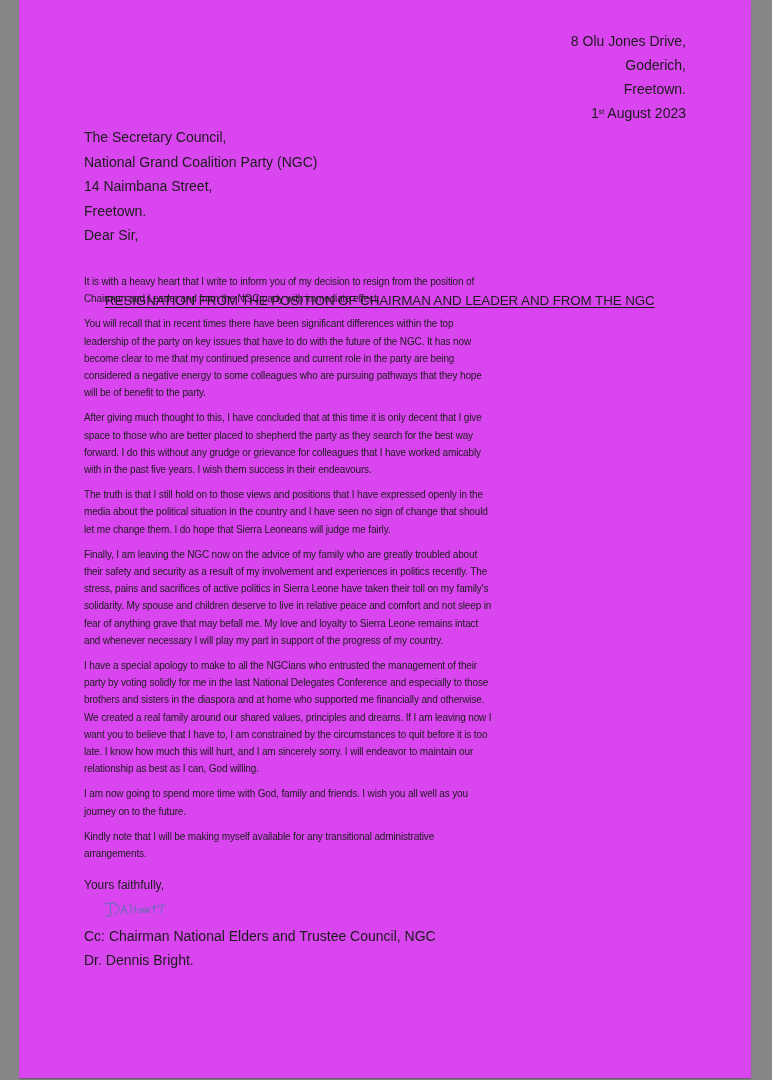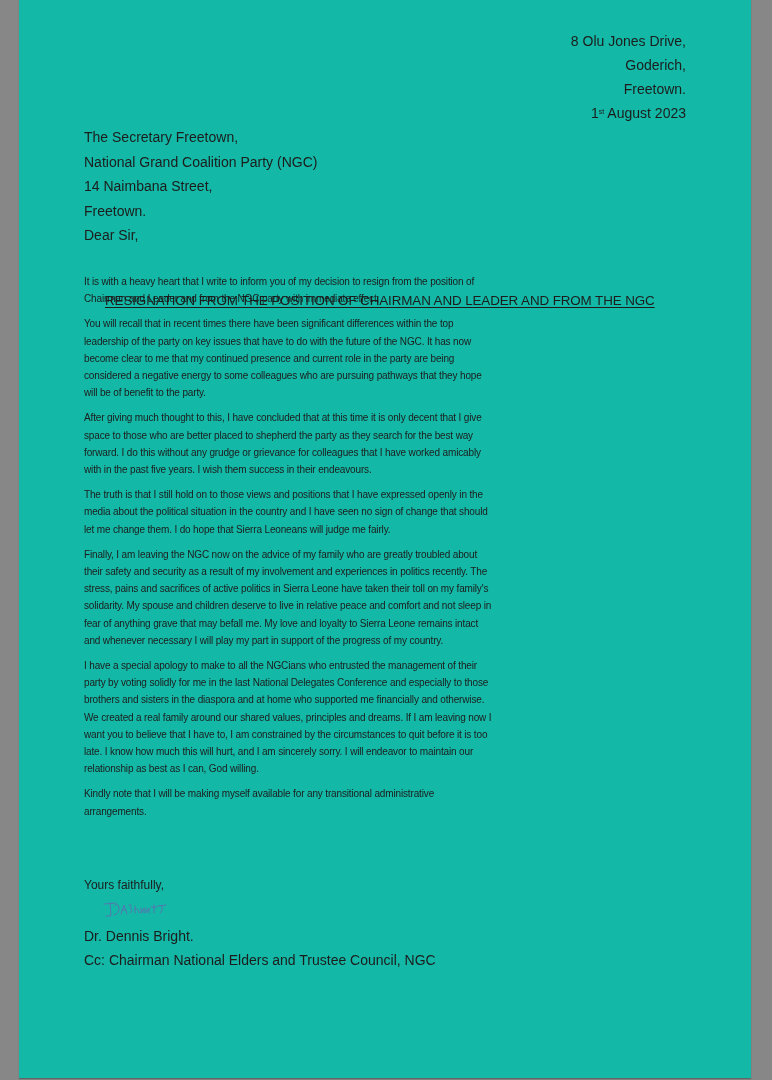--- a/index.html
+++ b/index.html
@@ -14,21 +14,21 @@
       overflow: hidden;
       font-family: "Liberation Sans", "DejaVu Sans", sans-serif;
       color: #1c1c1c;
     }
     .page {
       position: absolute;
       left: 19px;
       top: 0;
       width: 732px;
       height: 1078px;
-      background: #14b8a6;
+      background: #d946ef;
       box-shadow: 0 1px 1px rgba(0,0,0,0.25);
     }
     .sender {
       position: absolute;
       right: 65px;
       top: 29px;
       text-align: right;
       font-size: 14px;
       line-height: 24px;
     }
@@ -101,21 +101,21 @@
 <div class="page">
 
   <div class="sender">
     <span class="line">8 Olu Jones Drive,</span>
     <span class="line">Goderich,</span>
     <span class="line">Freetown.</span>
     <span class="line"><span>1</span><sup>st</sup><span> August 2023</span></span>
   </div>
 
   <div class="recipient">
-    <span class="line">The Secretary Freetown,</span>
+    <span class="line">The Secretary Council,</span>
     <span class="line">National Grand Coalition Party (NGC)</span>
     <span class="line">14 Naimbana Street,</span>
     <span class="line">Freetown.</span>
     <span class="line">Dear Sir,</span>
   </div>
 
   <div class="subject">RESIGNATION FROM THE POSITION OF CHAIRMAN AND LEADER AND FROM THE NGC</div>
 
   <div class="body">
     <p>It is with a heavy heart that I write to inform you of my decision to resign from the position of
@@ -138,20 +138,22 @@
 solidarity. My spouse and children deserve to live in relative peace and comfort and not sleep in
 fear of anything grave that may befall me. My love and loyalty to Sierra Leone remains intact
 and whenever necessary I will play my part in support of the progress of my country.</p>
     <p>I have a special apology to make to all the NGCians who entrusted the management of their
 party by voting solidly for me in the last National Delegates Conference and especially to those
 brothers and sisters in the diaspora and at home who supported me financially and otherwise.
 We created a real family around our shared values, principles and dreams. If I am leaving now I
 want you to believe that I have to, I am constrained by the circumstances to quit before it is too
 late. I know how much this will hurt, and I am sincerely sorry. I will endeavor to maintain our
 relationship as best as I can, God willing.</p>
+    <p>I am now going to spend more time with God, family and friends.  I wish you all well as you
+journey on to the future.</p>
     <p>Kindly note that I will be making myself available for any transitional administrative
 arrangements.</p>
   </div>
 
   <div class="closing">Yours faithfully,</div>
 
   <svg class="signature" viewBox="0 0 80 22" xmlns="http://www.w3.org/2000/svg">
     <g fill="none" stroke="#5a6fb0" stroke-width="0.9" stroke-linecap="round" stroke-linejoin="round">
       <path d="M2 6 L14 5"></path>
       <path d="M8 5 L9 18 L4 18"></path>
@@ -160,17 +162,17 @@
       <path d="M27 7 Q31 6 28 10 Q32 11 28 15"></path>
       <path d="M33 8 L33 15 M33 11 Q36 9 37 15"></path>
       <path d="M39 10 L39 15 L42 10 L42 15"></path>
       <path d="M44 10 L44 15 L47 10 L47 15"></path>
       <path d="M49 9 L55 9 M52 7 L52 15"></path>
       <path d="M56 8 L64 7 M60 8 Q61 13 58 15"></path>
     </g>
   </svg>
 
   <div class="sign-block">
+    <span class="line">Cc: Chairman National Elders and Trustee Council, NGC</span>
     <span class="line">Dr. Dennis Bright.</span>
-    <span class="line">Cc: Chairman National Elders and Trustee Council, NGC</span>
   </div>
 
 </div>
 
 </body></html>

